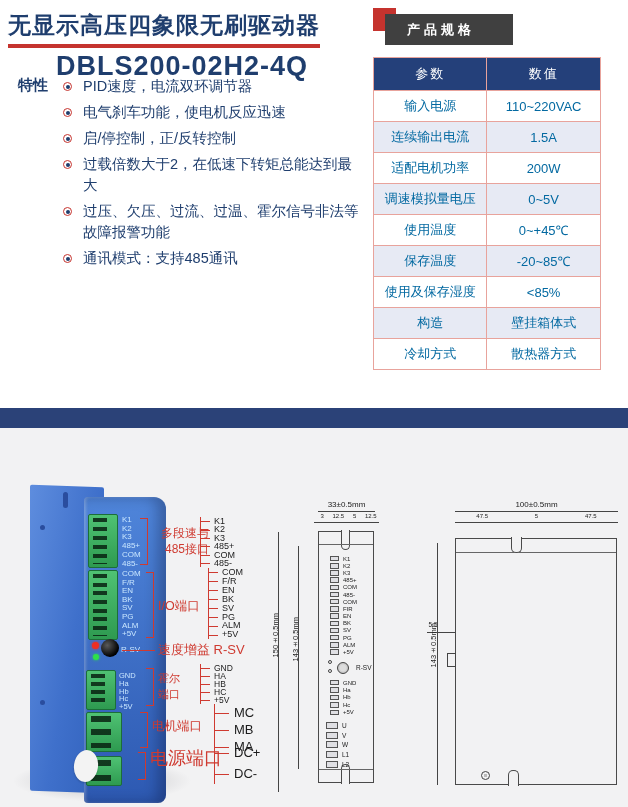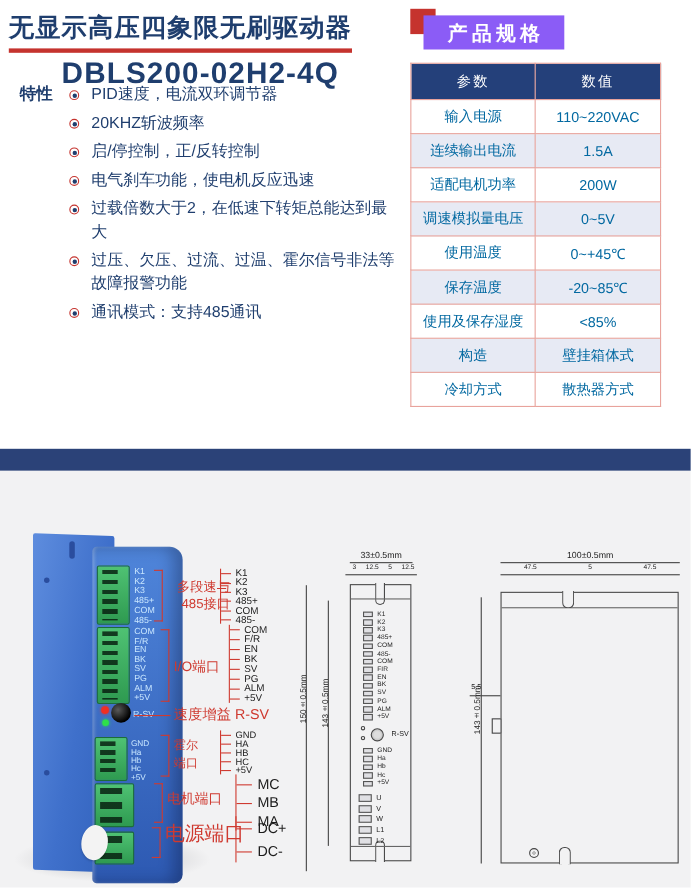--- a/index.html
+++ b/index.html
@@ -21,22 +21,22 @@
   .features { position:absolute; left:18px; top:76px; width:350px; display:flex; }
   .features-label { font-weight:bold; font-size:15px; color:#1f3e6e; margin-right:15px; flex:none; }
   .feature-list { list-style:none; display:flex; flex-direction:column; gap:5px; width:300px; }
   .feature-item { display:flex; font-size:14.5px; color:#1f3e6e; line-height:21px; }
   .bullet { width:9px; height:9px; border:1.5px solid #c5332e; border-radius:50%;
     margin:6px 11px 0 0; flex:none; display:flex; align-items:center; justify-content:center; }
   .bullet-core { width:4px; height:4px; background:#1f3e6e; border-radius:50%; }
   
   .spec-red-square { position:absolute; left:373px; top:8px; width:23px; height:23px; background:#c5332e; }
   .spec-heading {
-    position:absolute; left:385px; top:14px; width:128px; height:31px; background:#8b5cf6;
-    color:#fff; font-size:18px; font-weight:bold; letter-spacing:4px;
+    position:absolute; left:385px; top:14px; width:128px; height:31px; background:#404040;
+    color:#fff; font-size:13px; font-weight:bold; letter-spacing:4px;
     display:flex; align-items:center; padding-left:22px;
   }
   .spec-table { position:absolute; left:373px; top:57px; width:228px; border-collapse:collapse; font-size:13px; }
   .spec-table th {
     background:#24407a; color:#fff; font-weight:normal; height:33px; width:114px;
     border:1px solid #e8a39c; letter-spacing:2px;
   }
   .spec-table td {
     height:31px; text-align:center; color:#0369a1; border:1px solid #e8a39c; background:#fff;
   }
@@ -154,33 +154,27 @@
       <li class="feature-item">
       <span class="bullet">
           <span class="bullet-core"></span>
         </span>
       <span>PID速度，电流双环调节器</span>
     </li>
       <li class="feature-item">
       <span class="bullet">
           <span class="bullet-core"></span>
         </span>
-      <span>20KHZ斩波频率</span>
+      <span>电气刹车功能，使电机反应迅速</span>
     </li>
       <li class="feature-item">
       <span class="bullet">
           <span class="bullet-core"></span>
         </span>
       <span>启/停控制，正/反转控制</span>
-    </li>
-      <li class="feature-item">
-      <span class="bullet">
-          <span class="bullet-core"></span>
-        </span>
-      <span>电气刹车功能，使电机反应迅速</span>
     </li>
       <li class="feature-item">
       <span class="bullet">
           <span class="bullet-core"></span>
         </span>
       <span>过载倍数大于2，在低速下转矩总能达到最大</span>
     </li>
       <li class="feature-item">
       <span class="bullet">
           <span class="bullet-core"></span>

